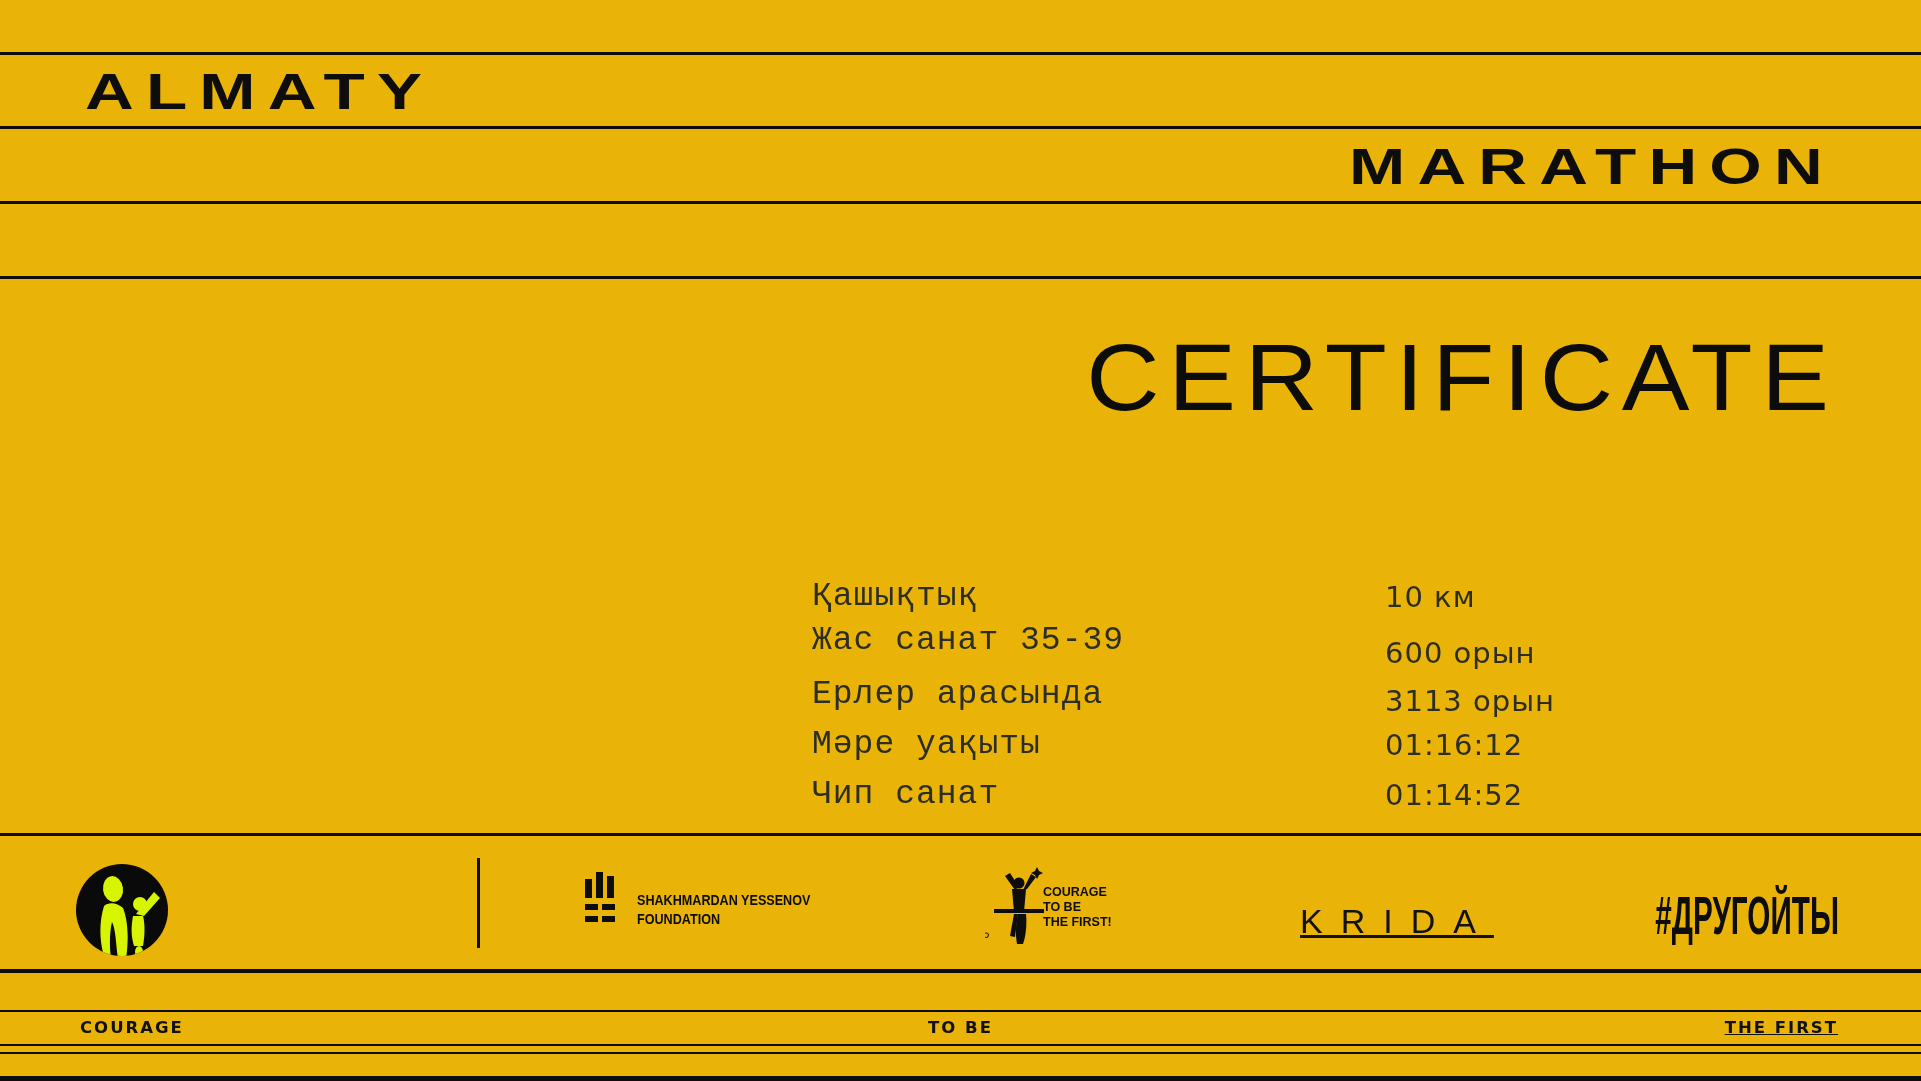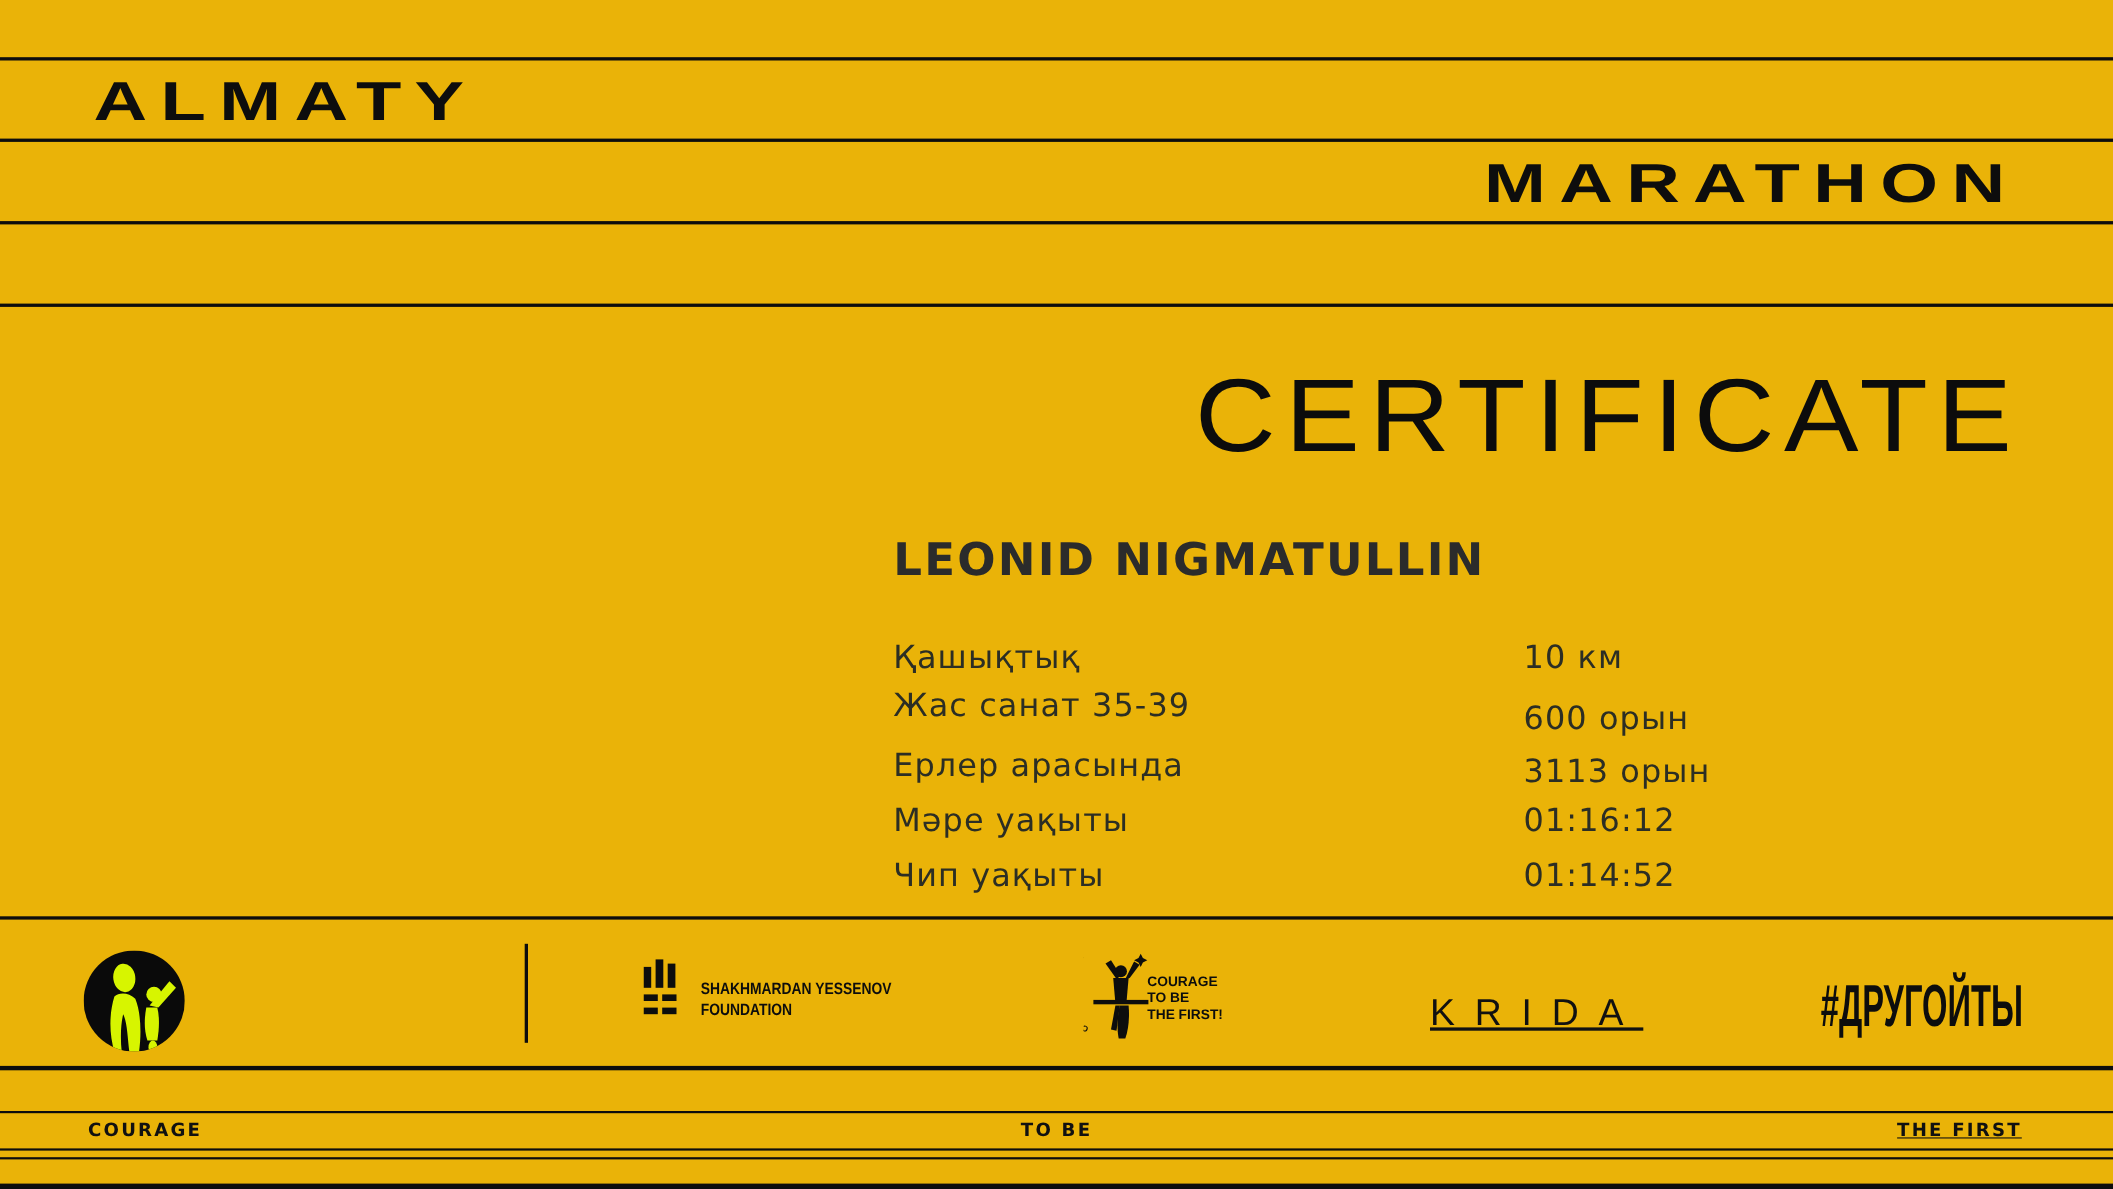--- a/index.html
+++ b/index.html
@@ -15,21 +15,21 @@
   .almaty{left:85px;top:63px;font-family:"Liberation Sans",sans-serif;font-size:50px;font-weight:700;
           letter-spacing:9px;transform:scaleX(1.35);transform-origin:left top;}
   .marathon{right:86px;top:138px;font-family:"Liberation Sans",sans-serif;font-size:50px;font-weight:700;
           letter-spacing:9px;transform:scaleX(1.35);transform-origin:right top;}
   .est{right:84px;top:231px;font-size:24px;font-weight:500;letter-spacing:5px;color:#111;}
 
   
   .title{right:83px;top:324px;font-family:"Liberation Sans",sans-serif;font-size:94px;font-weight:400;
          letter-spacing:8px;transform:scaleX(1.08);transform-origin:right top;color:#0c0c0c;}
   .name{left:812px;top:485px;font-size:41px;font-weight:700;letter-spacing:2px;color:#2b2b2b;}
-  .rowlabel{position:absolute;left:812px;font-size:29px;line-height:34px;letter-spacing:1px;color:#2c2e24;white-space:nowrap;}
+  .rowlabel{position:absolute;left:812px;font-size:33px;line-height:34px;letter-spacing:1px;color:#2c2e24;white-space:nowrap;font-family:Liberation Mono, monospace;}
   .rowvalue{position:absolute;left:1385px;font-size:29px;line-height:34px;letter-spacing:1px;color:#2c2e24;white-space:nowrap;}
 
   
   .kaspi-text{left:190px;top:884px;font-family:"Liberation Sans",sans-serif;font-size:52px;font-weight:700;color:#0a0a0a;}
   .vdivider{position:absolute;left:477px;top:858px;width:3px;height:90px;background:#0d0d0d;}
   .yess-text{left:637px;top:890px;font-family:"Liberation Sans",sans-serif;font-size:15px;font-weight:700;
              line-height:19px;transform:scaleX(0.84);transform-origin:left top;color:#0d0d0d;white-space:nowrap;}
   .fund-text{left:1043px;top:885px;font-family:"Liberation Sans",sans-serif;font-size:12.5px;font-weight:600;
              line-height:15px;color:#0d0d0d;white-space:nowrap;}
   .krida{left:1300px;top:902px;font-family:"Liberation Sans",sans-serif;font-size:34px;font-weight:400;
@@ -59,36 +59,35 @@
   <div class="hline" style="top:969px;height:4px"></div>
   <div class="hline" style="top:1010px;height:2px"></div>
   <div class="hline" style="top:1044px;height:2px"></div>
   <div class="hline" style="top:1052px;height:2px"></div>
   <div class="bottom-bar"></div>
 
   <div class="txt almaty">ALMATY</div>
   <div class="txt marathon">MARATHON</div>
 
   <div class="txt title">CERTIFICATE</div>
-  <div class="txt name">LEONID NIGMATULLIN</div>
 
   <div>
     <div class="rowlabel" style="top:580px">Қашықтық</div>
     <div class="rowvalue" style="top:580px">10 км</div>
 
     <div class="rowlabel" style="top:624px">Жас санат 35-39</div>
     <div class="rowvalue" style="top:636px">600 орын</div>
 
     <div class="rowlabel" style="top:678px">Ерлер арасында</div>
     <div class="rowvalue" style="top:684px">3113 орын</div>
 
     <div class="rowlabel" style="top:728px">Мәре уақыты</div>
     <div class="rowvalue" style="top:728px">01:16:12</div>
 
-    <div class="rowlabel" style="top:778px">Чип уақыты</div>
+    <div class="rowlabel" style="top:778px">Чип санат</div>
     <div class="rowvalue" style="top:778px">01:14:52</div>
   </div>
 
   <div style="position:absolute;left:76px;top:864px">
     <svg width="92" height="92" viewBox="0 0 92 92">
       <defs>
           <clipPath id="kc">
             <circle cx="46" cy="46" r="46"></circle>
           </clipPath>
         </defs>

